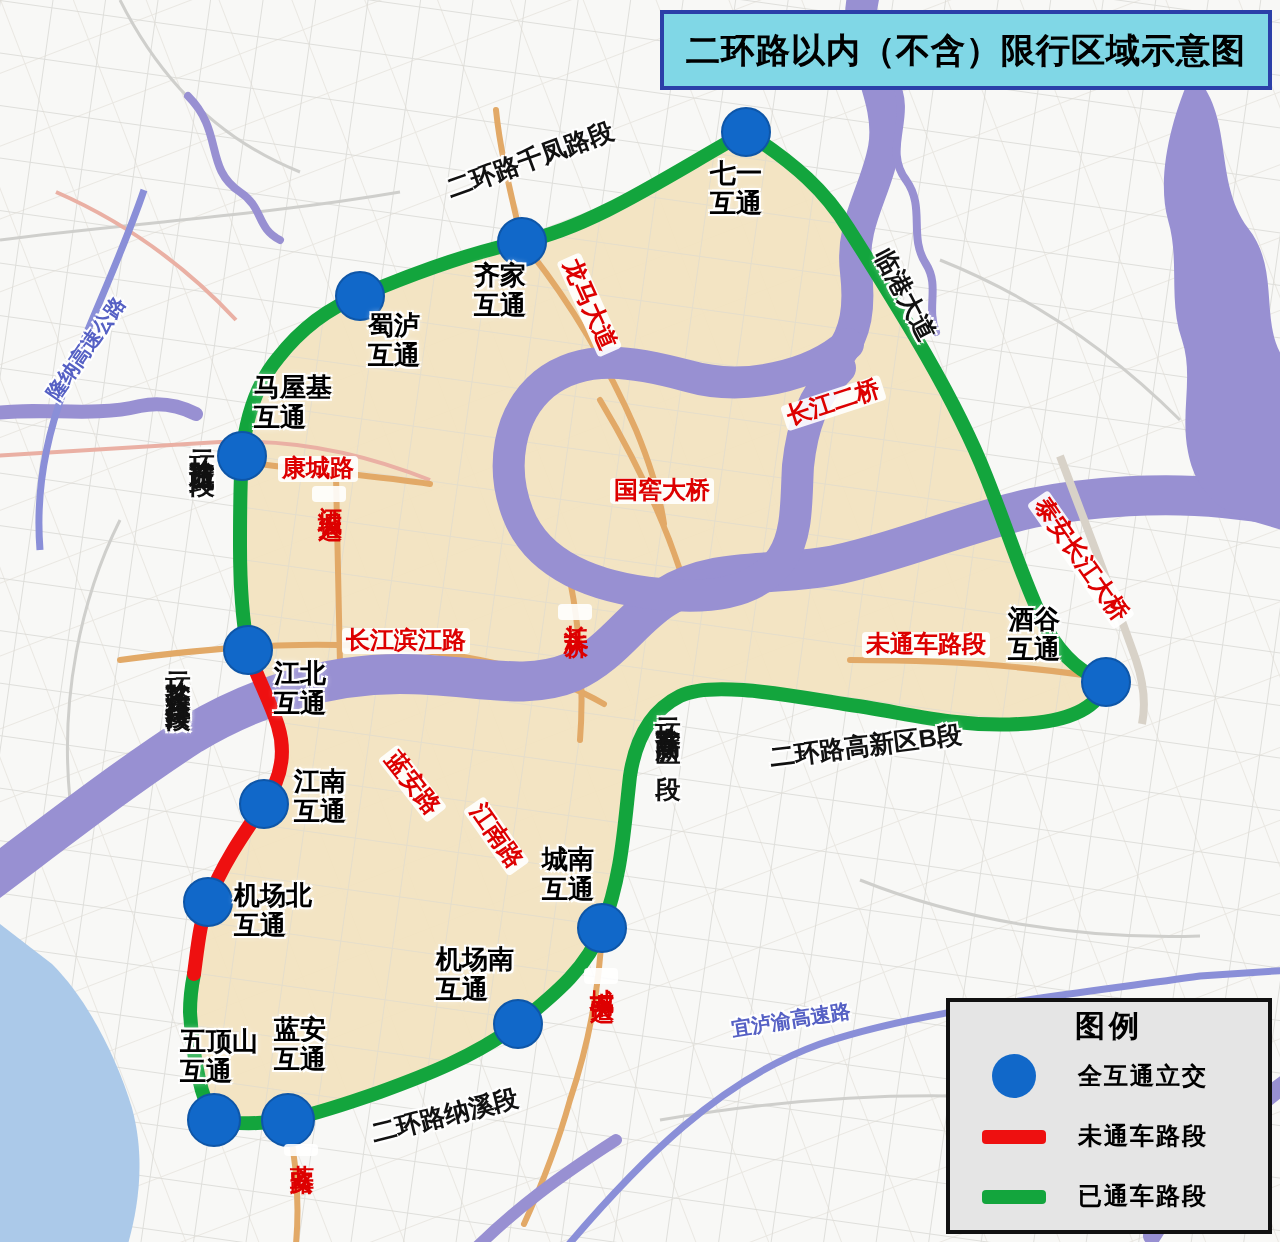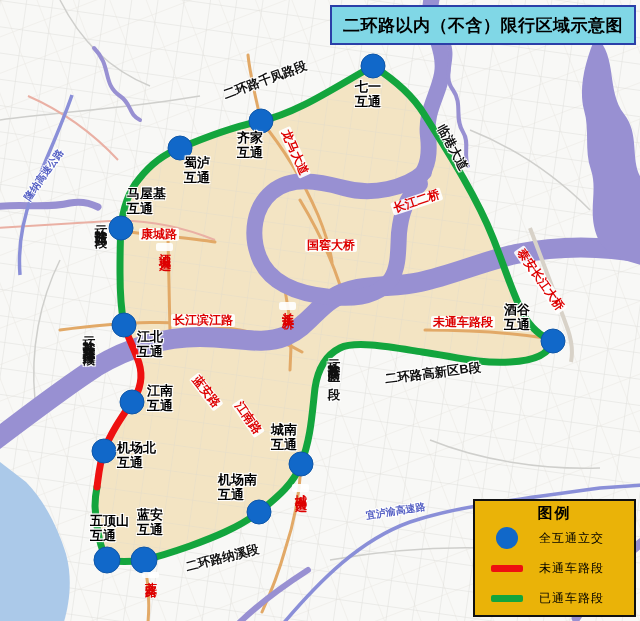--- a/index.html
+++ b/index.html
@@ -19,29 +19,29 @@
   .v{writing-mode:vertical-rl;text-orientation:upright;letter-spacing:2px;white-space:nowrap;}
   .rot{transform-origin:left top;}
   .rotc{transform-origin:left center;}
   
   #titlebar{position:absolute;left:330px;top:5px;width:306px;height:40px;
      background:#80d7e6;border:2px solid #2b3fa8;box-sizing:border-box;
      display:flex;align-items:center;justify-content:center;
      font-size:17px;font-weight:bold;color:#000;letter-spacing:.5px;}
   
   #legend{position:absolute;left:473px;top:499px;width:163px;height:118px;
-     background:#eab308;border:2px solid #111;box-sizing:border-box;}
+     background:#e5e5e5;border:2px solid #111;box-sizing:border-box;}
   #legend .ttl{text-align:center;font-size:15px;font-weight:bold;margin-top:3px;letter-spacing:2px;}
   .lrow{display:flex;align-items:center;height:30px;}
   .lsym{width:64px;display:flex;justify-content:center;align-items:center;}
   .ldot{width:22px;height:22px;border-radius:50%;background:#1168c9;}
   .lbar{width:32px;height:7px;border-radius:2px;}
   .lbar.g{background:#13a53d;}
   .lbar.r{background:#ee1010;}
-  .ltxt{font-size:12px;font-weight:normal;color:#000;letter-spacing:1px;text-align:right;}
+  .ltxt{font-size:12px;font-weight:bold;color:#000;letter-spacing:1px;text-align:right;}
 </style>
 </head>
 <body>
 
 <div id="stage">
 
   <svg id="mapsvg" width="640" height="621" viewBox="0 0 640 621">
     <defs>
       <pattern id="grid" width="26" height="26" patternUnits="userSpaceOnUse" patternTransform="rotate(8)">
         <path d="M0 0H26M0 0V26" stroke="#d8d8d4" stroke-width="1" fill="none"></path>

